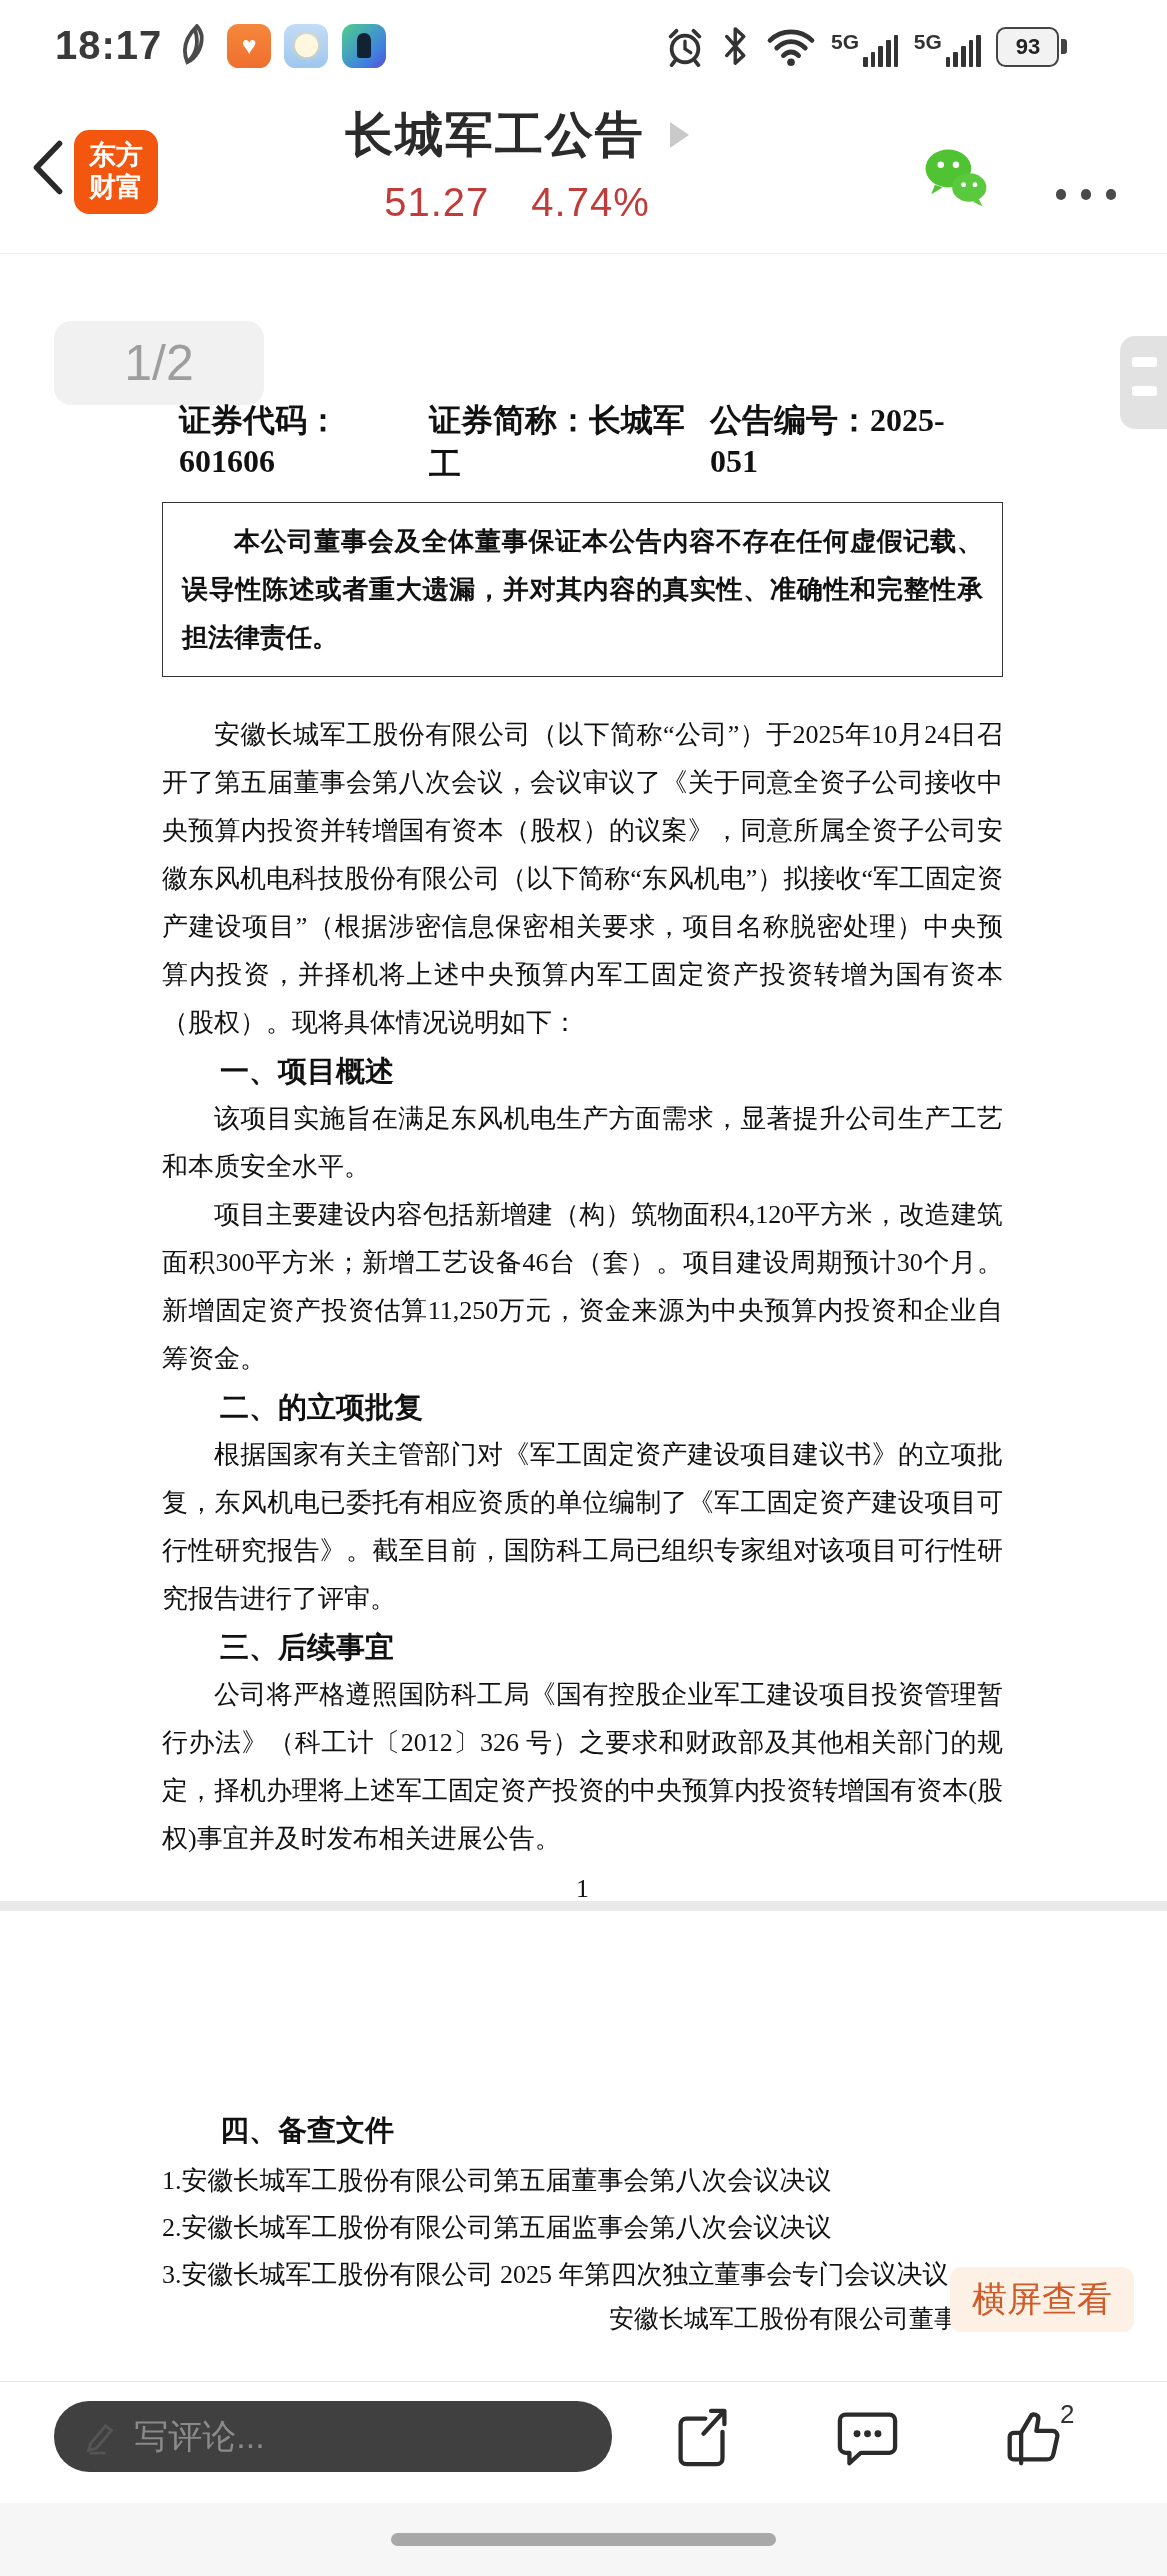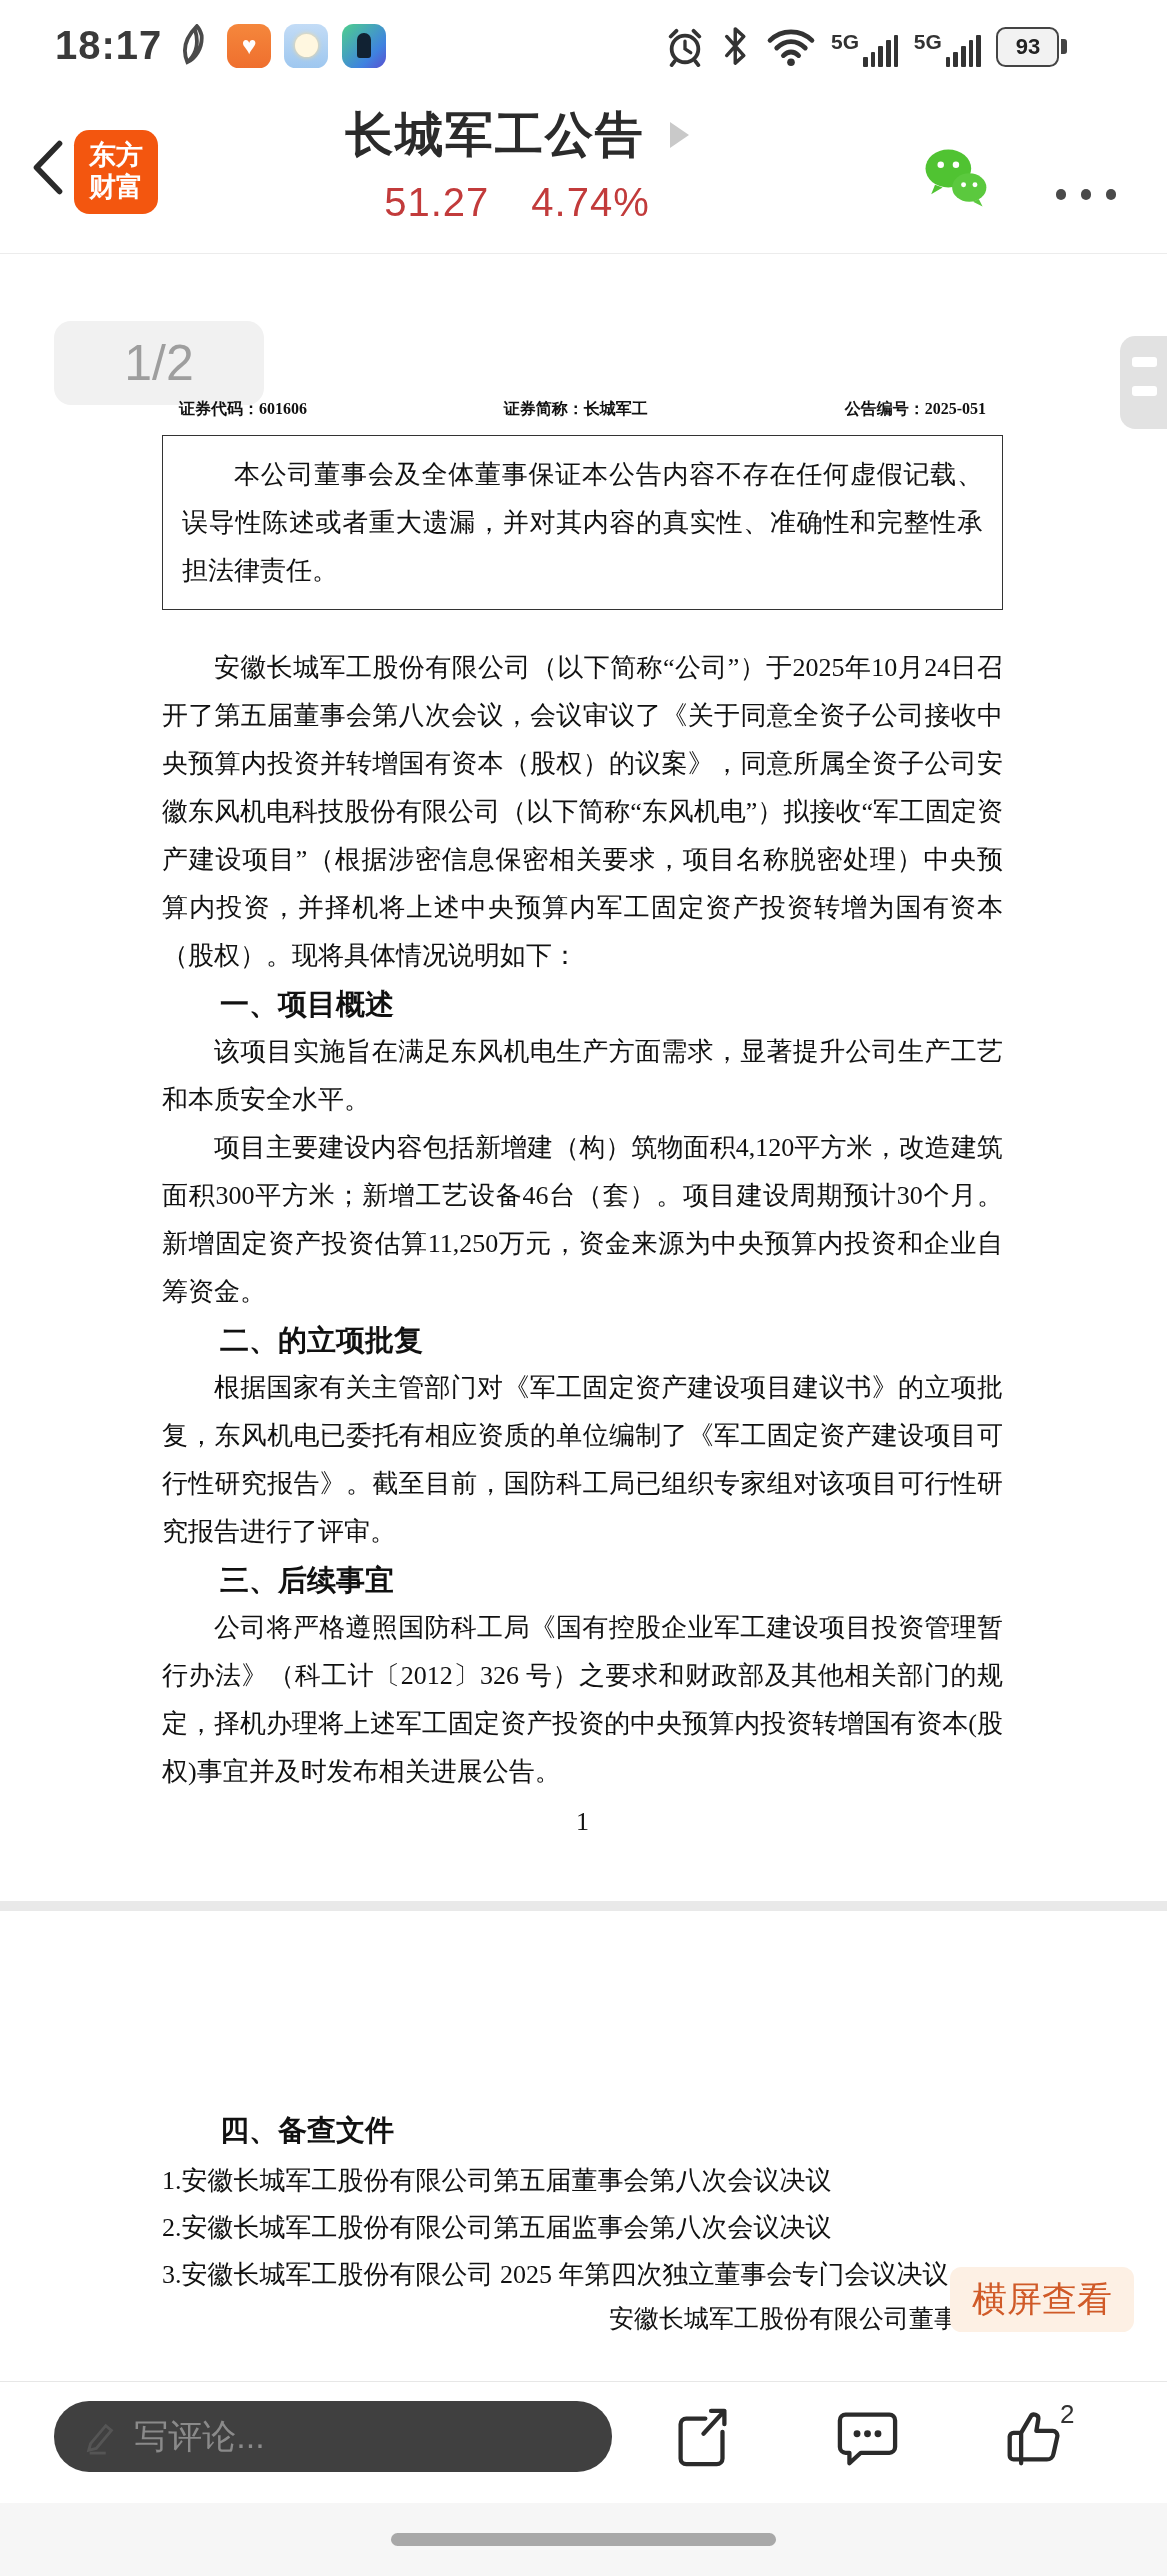--- a/index.html
+++ b/index.html
@@ -43,23 +43,23 @@
   
   .content{position:absolute;left:0;top:254px;width:1168px;height:2128px;background:#fff;}
   .page-badge{position:absolute;left:54px;top:67px;width:210px;height:84px;background:#f1f1f1;border-radius:17px;
               display:flex;align-items:center;justify-content:center;font-size:50px;color:#9e9e9e;}
   .outline-btn{position:absolute;right:0;top:82px;width:48px;height:93px;background:#e2e2e2;
                border-radius:15.3px 0 0 15.3px;cursor:pointer;}
   .outline-btn i{position:absolute;left:12.4px;width:25px;height:9.5px;background:#fff;border-radius:2.9px;}
   .outline-btn i:first-child{top:21px;} .outline-btn i:last-child{top:50px;}
   .doc{position:absolute;left:162px;width:841px;font-family:"Liberation Serif","DejaVu Serif",serif;color:#111;}
   .doc1{top:145px;}
-  .meta-row{display:flex;justify-content:space-between;padding:0 17px;font-size:16px;font-weight:700;}
+  .meta-row{display:flex;justify-content:space-between;padding:0 17px;font-size:32px;font-weight:700;}
   .doc-title{margin-top:25px;text-align:center;color:#e80000;font-size:36px;font-weight:700;line-height:53px;}
-  .notice-box{margin-top:15.3px;border:1.9px solid #333;padding:14.3px 19px;font-size:26px;font-weight:400;
+  .notice-box{margin-top:15.3px;border:1.9px solid #333;padding:14.3px 19px;font-size:26px;font-weight:700;
               line-height:48px;text-align:justify;}
   .indent{text-indent:2em;}
   .para{font-size:26px;line-height:48px;text-align:justify;text-indent:2em;margin:0;}
   .intro{margin-top:34px;}
   .sec-head{font-family:Liberation Sans, sans-serif;font-size:29px;font-weight:700;
             line-height:48px;text-indent:2em;}
   .page-num{margin-top:11.4px;text-align:center;font-size:26px;line-height:29px;}
   .page-sep{position:absolute;left:0;top:1647px;width:1168px;height:9.5px;background:#e9e9e9;}
   .doc2{top:1851px;}
   .doc2 .sec-head{line-height:50px;}

